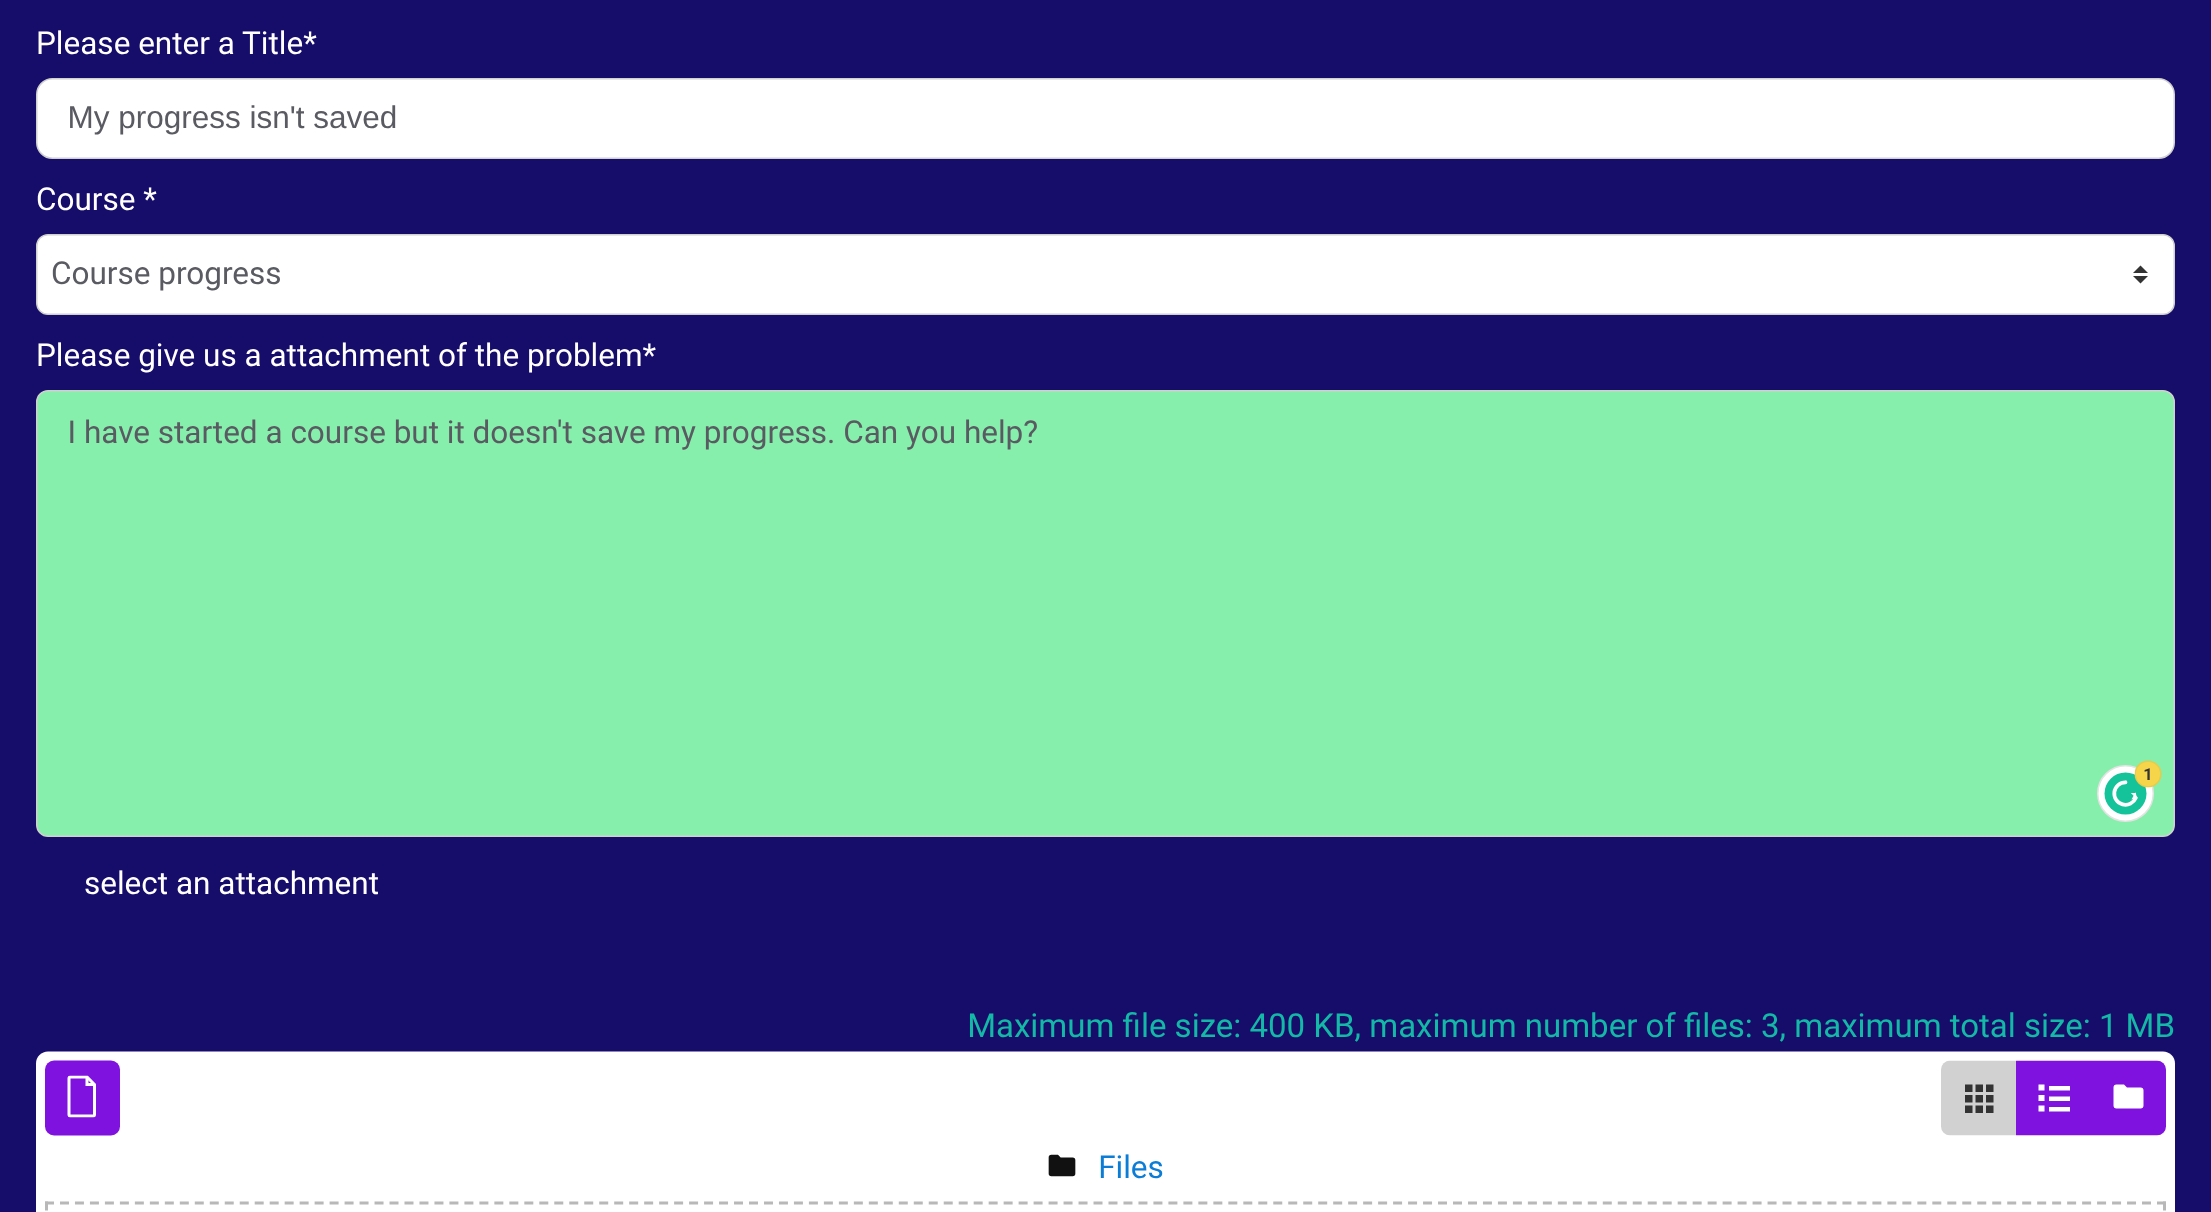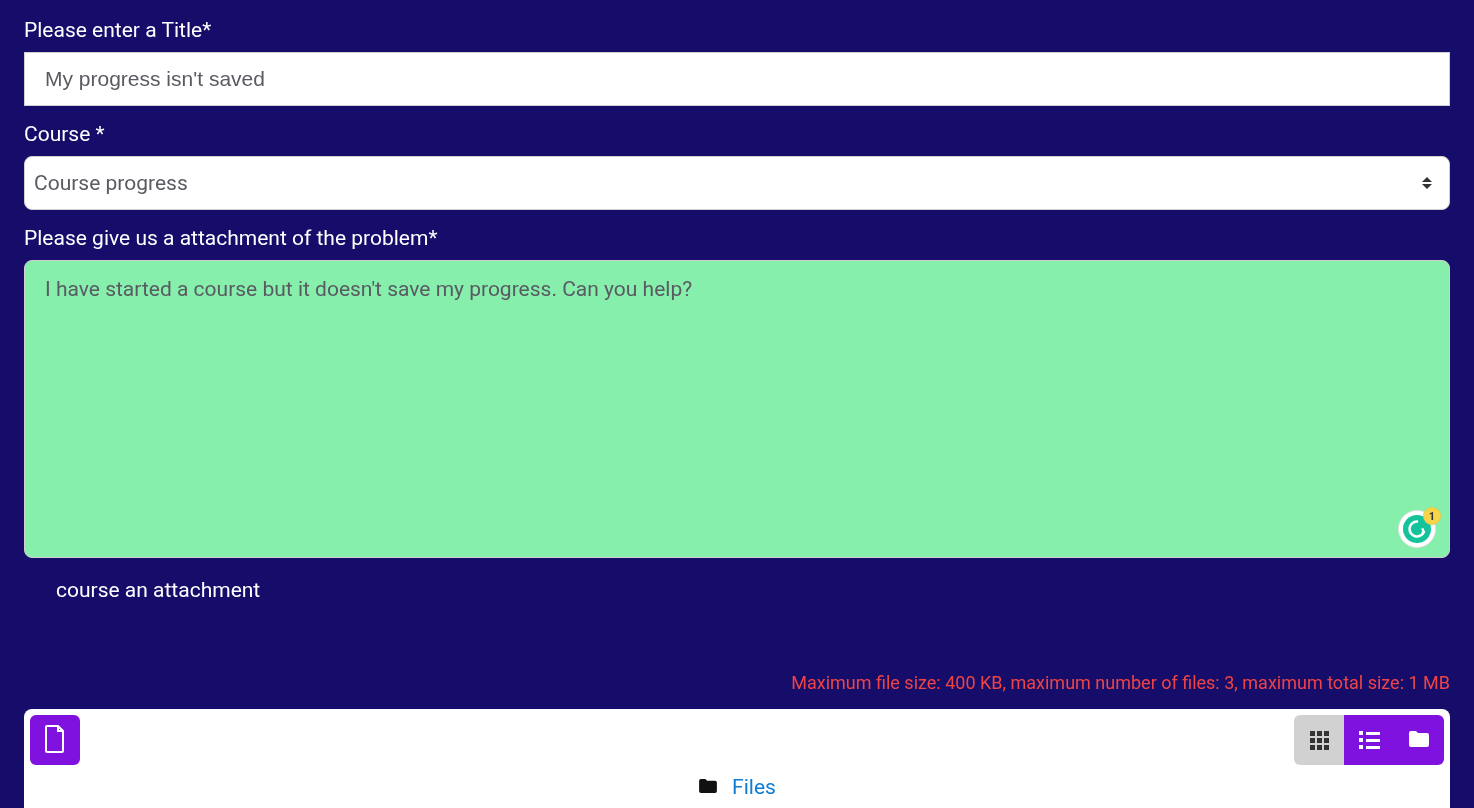--- a/index.html
+++ b/index.html
@@ -17,21 +17,21 @@
   }
   .field-label {
     font-size: 21px;
     color: #fff;
     margin-bottom: 10px;
   }
   .text-input {
     width: 100%;
     background: #fff;
     border: 1px solid #d0d0d0;
-    border-radius: 0;
+    border-radius: 11px;
     padding: 14px 20px;
     font-size: 21px;
     color: #5a5a62;
     outline: none;
   }
   .select-wrap {
     position: relative;
     width: 100%;
   }
   .select-input {
@@ -123,25 +123,25 @@
     align-items: center;
     justify-content: center;
     border: 1px solid rgba(0,0,0,0.05);
   }
   .attach-label {
     font-size: 21px;
     color: #fff;
     margin: 16px 0 0 32px;
   }
   .file-limit {
-    font-size: 18px;
-    color: #ef4444;
+    font-size: 22px;
+    color: #14b8a6;
     text-align: right;
     margin-top: 70px;
-    margin-bottom: 16px;
+    margin-bottom: 4px;
   }
   .file-panel {
     background: #fff;
     border-radius: 8px 8px 0 0;
     padding: 6px 6px 0 6px;
     position: relative;
   }
   .file-toolbar {
     display: flex;
     justify-content: space-between;
@@ -245,21 +245,21 @@
         <path d="M12 3a9 9 0 1 0 8.3 12.5" stroke="#fff" stroke-width="3" stroke-linecap="round" fill="none"></path>
         <path d="M20.3 15.5 L20.3 11.5 L16.3 11.5" stroke="none" fill="#fff"></path>
         <polygon points="20.8,15.8 20.8,11.2 16.2,15.8" fill="#fff" transform="rotate(-15 20 14)"></polygon>
       </svg>
     </div>
     <div class="grammarly-count">1</div>
   </div>
 </div>
 
 
-<div class="attach-label">course an attachment</div>
+<div class="attach-label">select an attachment</div>
 
 
 <div class="file-limit">Maximum file size: 400 KB, maximum number of files: 3, maximum total size: 1 MB</div>
 
 
 <div class="file-panel">
   <div class="file-toolbar">
     <button class="file-action-btn">
       <span>
         <svg width="24" height="28" viewBox="0 0 24 28">

